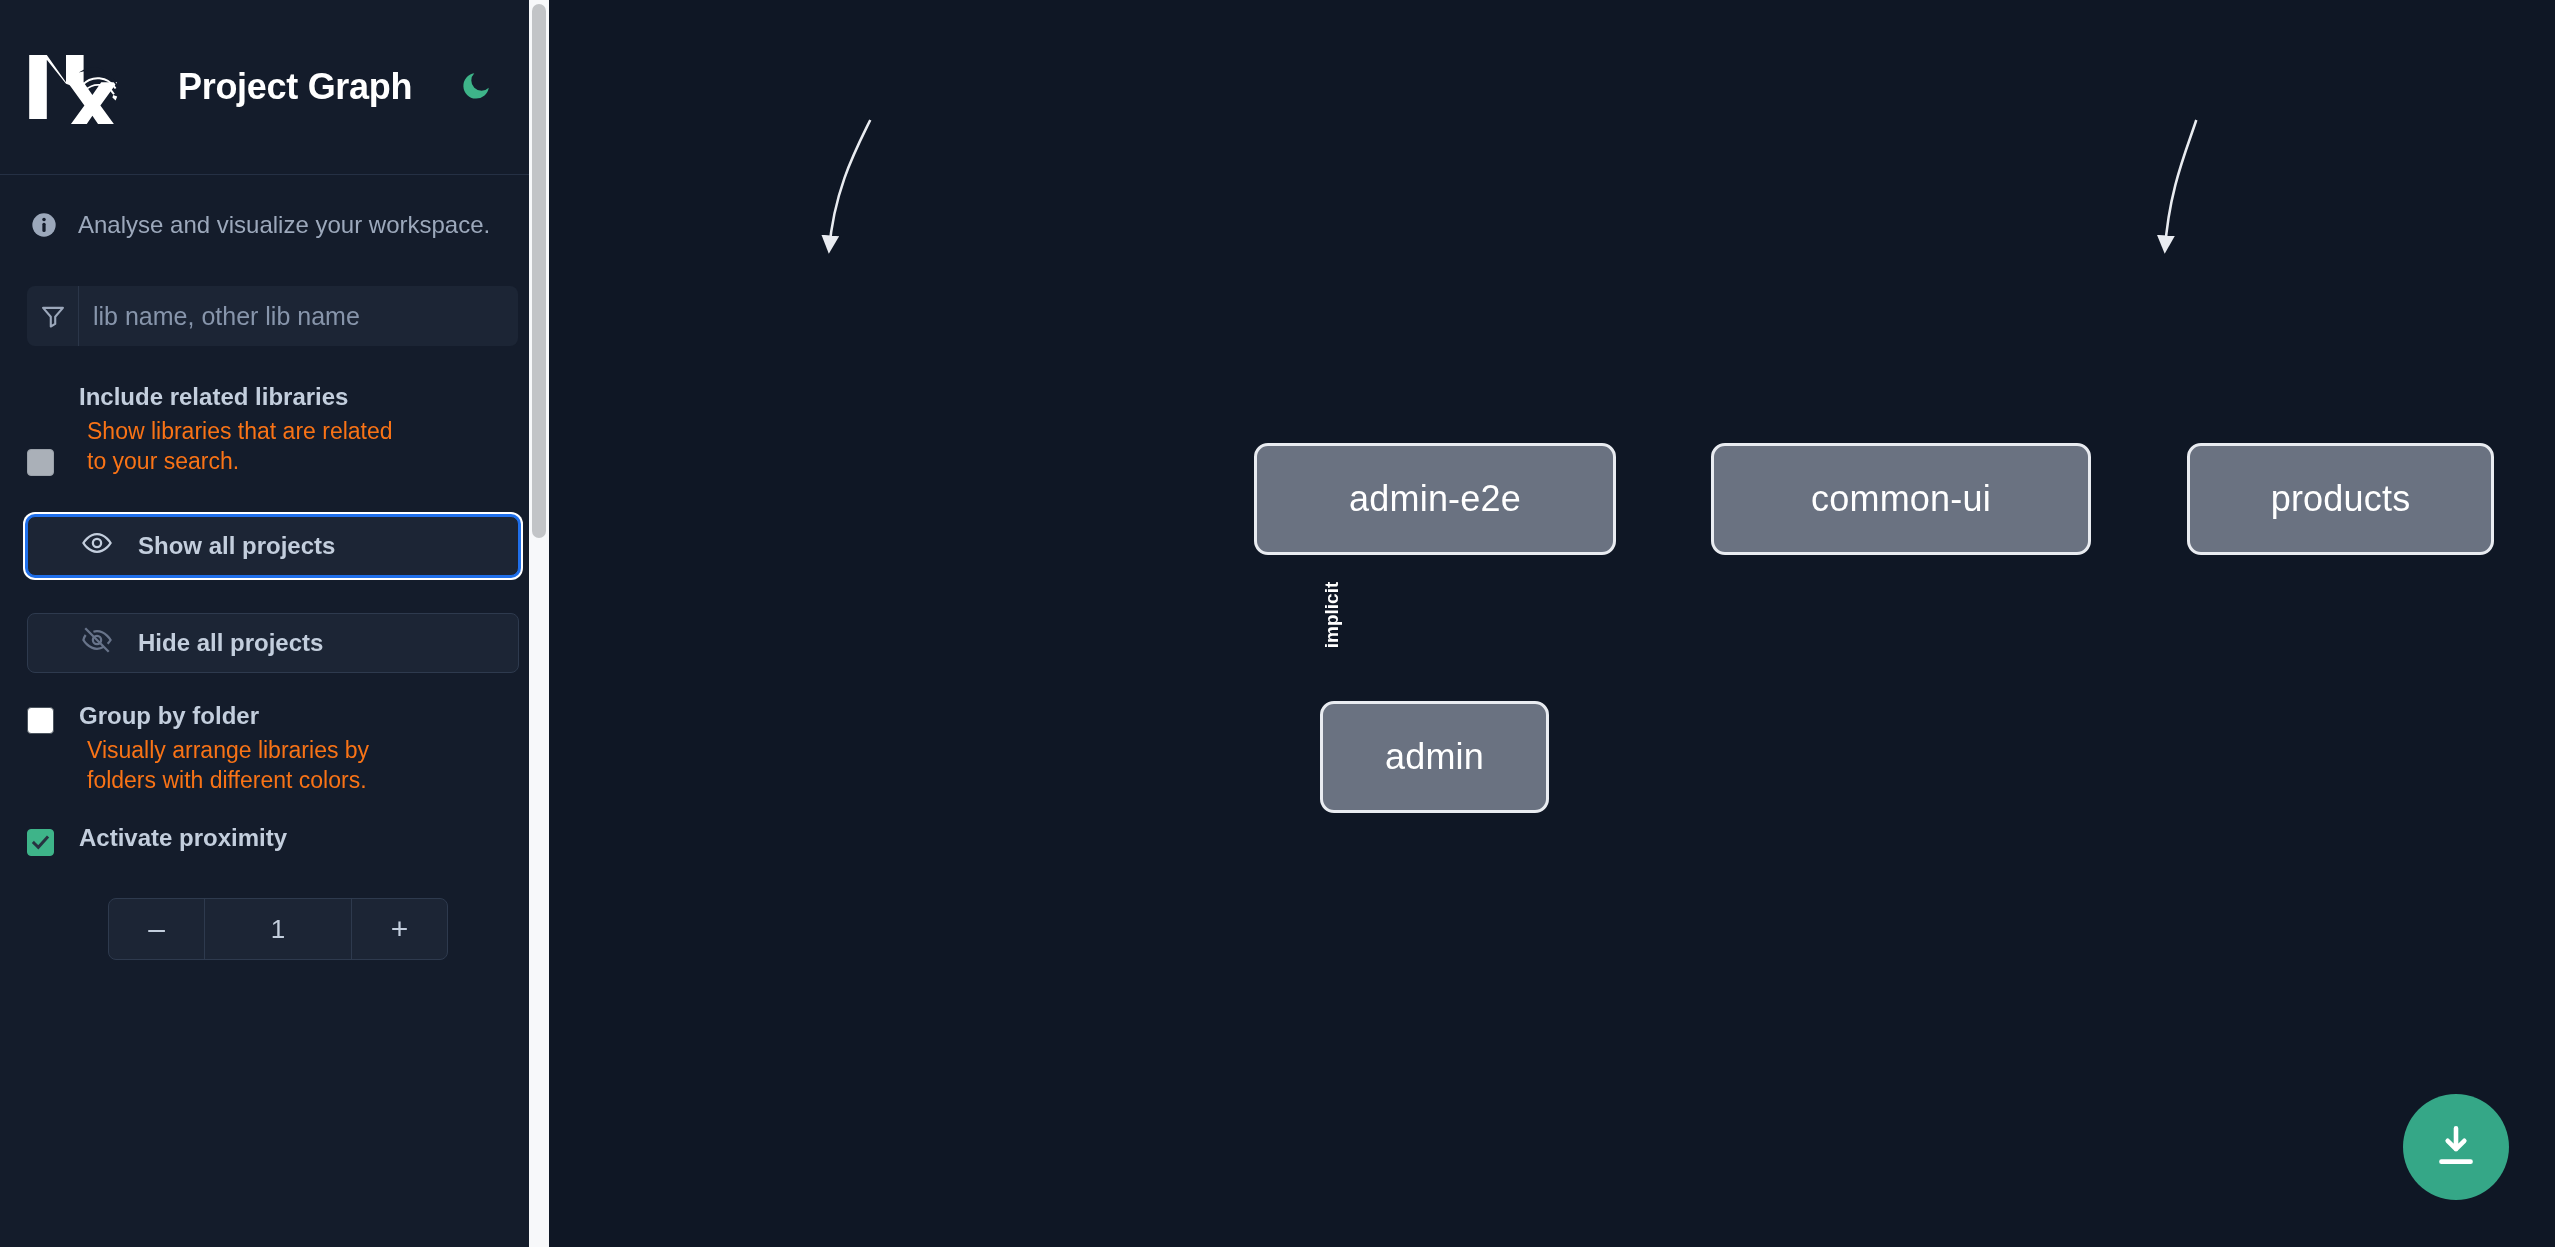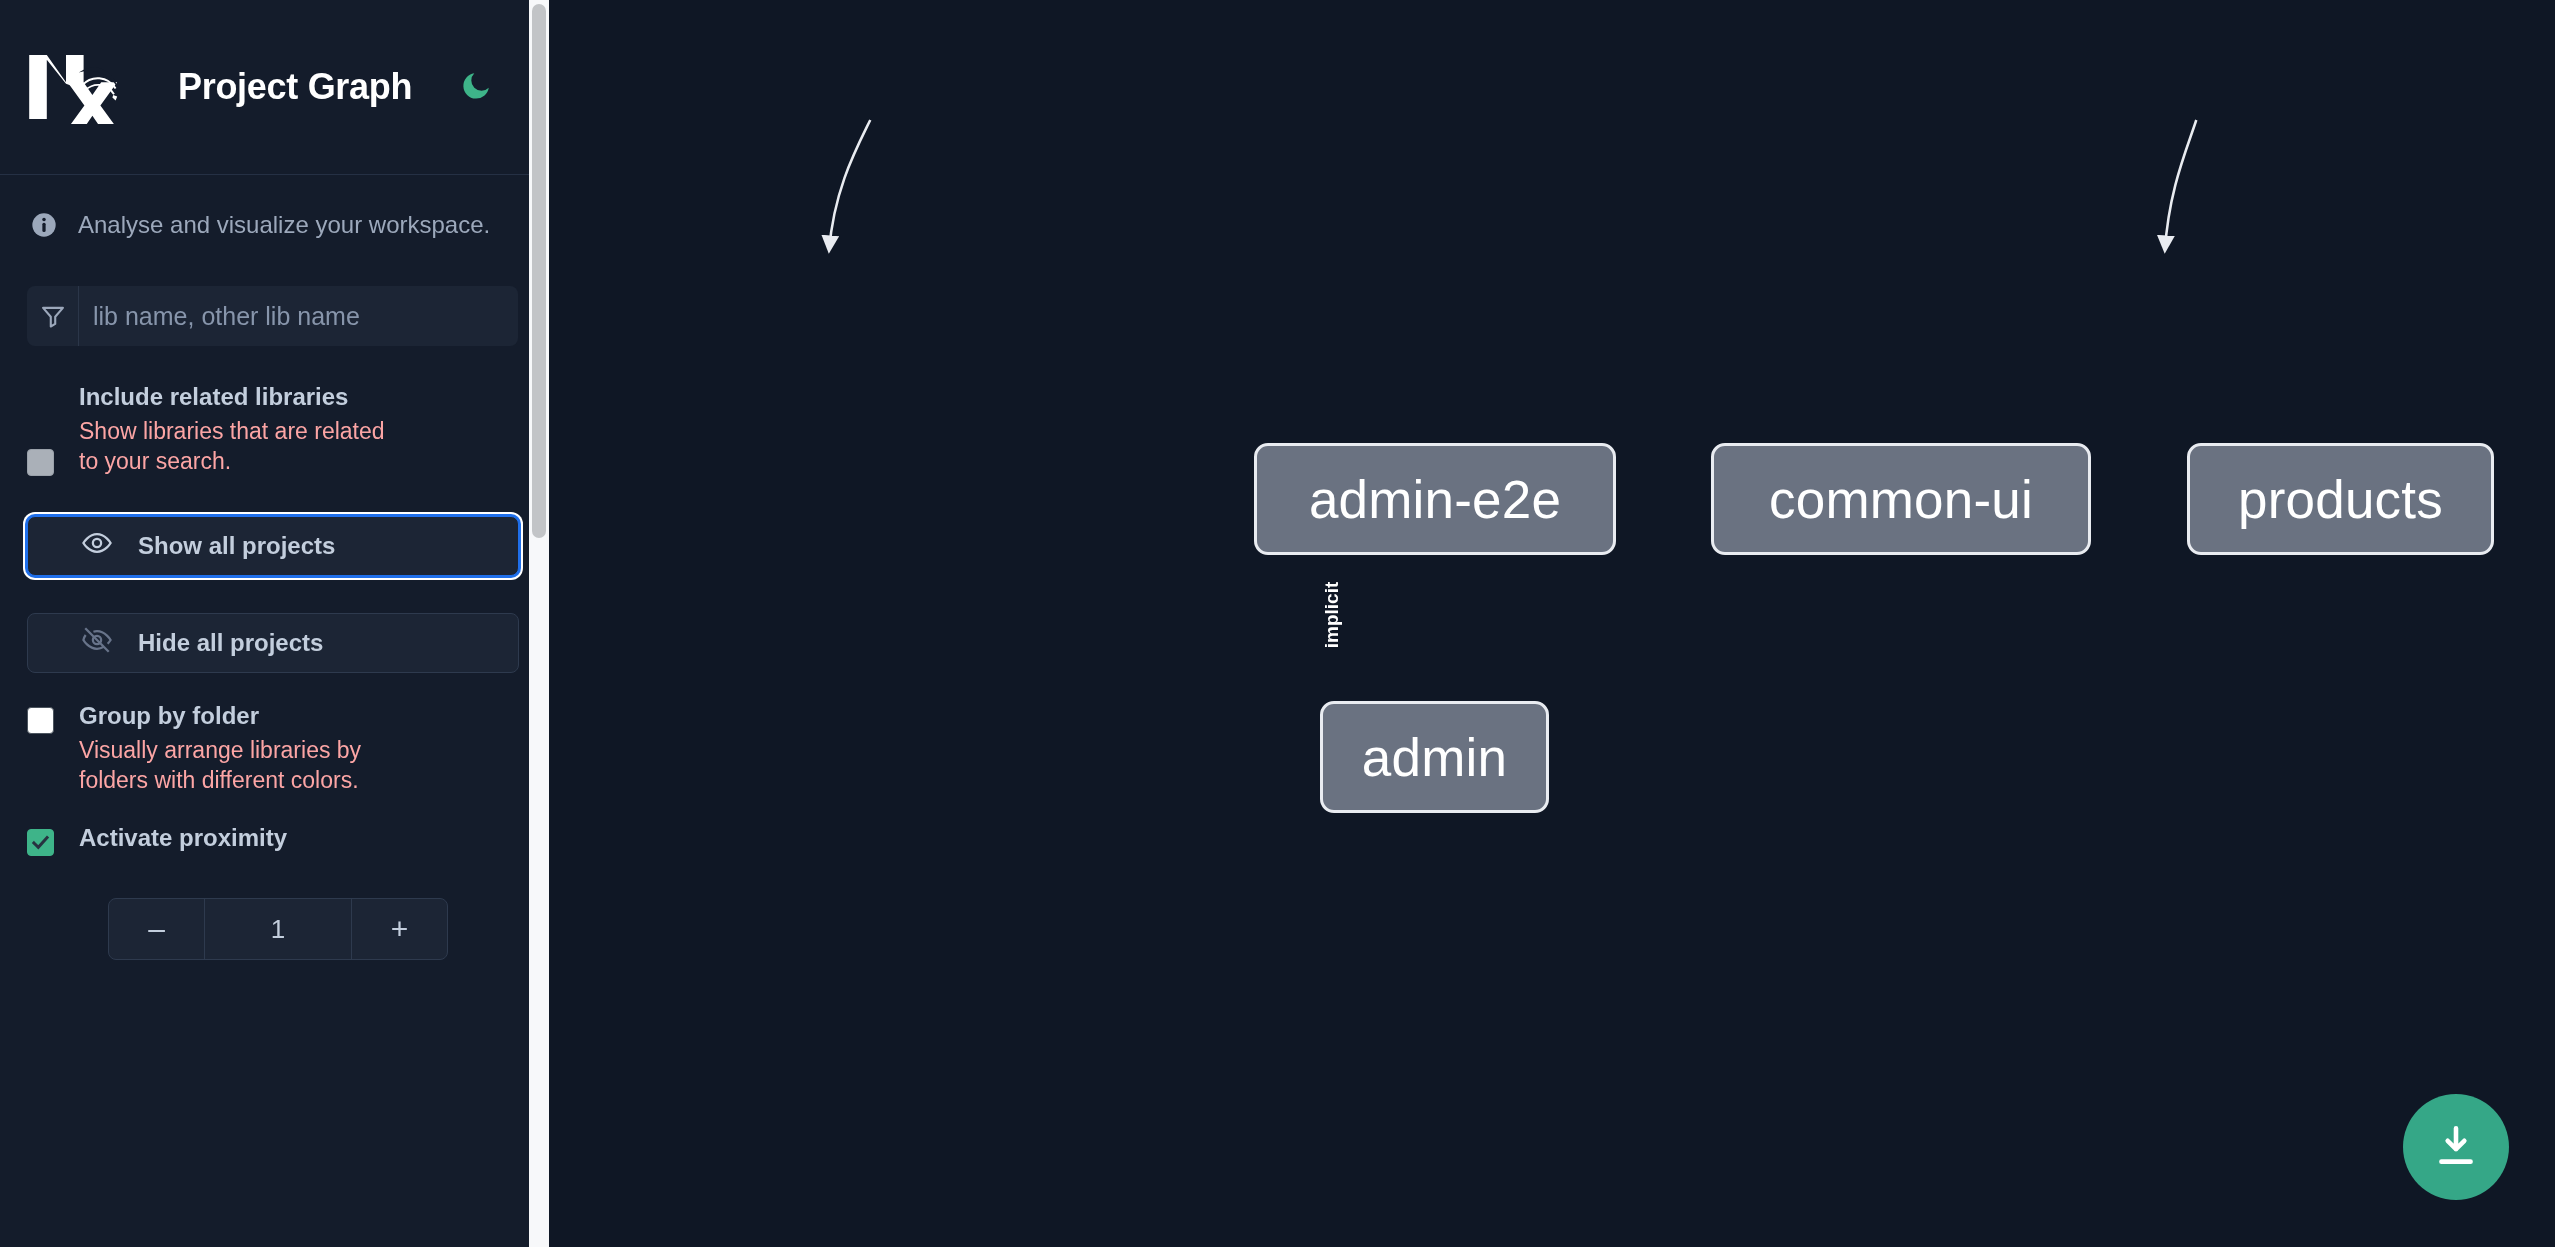--- a/index.html
+++ b/index.html
@@ -81,22 +81,22 @@
     cursor: pointer;
   }
   .cb-disabled { background: #aab0b8; border: 1px solid #9aa1aa; }
   .cb-empty { background: #ffffff; border: 1px solid #4c555f; }
   .cb-checked { background: #3eb489; border: 1px solid #3eb489; }
   .cb-checked svg { width: 21px; height: 21px; display: block; }
 
   .opt-text { margin-left: 25px; }
   .opt-title { font-size: 24px; font-weight: 700; color: #c3cedd; line-height: 30px; }
   .opt-desc {
-    font-size: 23px; color: #fca5a5; line-height: 30px;
-    margin-top: 4px; max-width: 330px;
+    font-size: 23px; color: #f97316; line-height: 30px;
+    margin-top: 4px; max-width: 330px; margin-left: 8px;
   }
 
   .btn-group { padding: 0 30px 0 27px; margin-top: 40px; }
   .big-btn {
     position: relative;
     height: 60px; width: 100%;
     background: #1c2535;
     border: 1px solid #2e3a4e;
     border-radius: 8px;
     display: flex; align-items: center;
@@ -157,21 +157,21 @@
   }
   .graph-svg { position: absolute; inset: 0; width: 100%; height: 100%; }
 
   .node {
     position: absolute;
     background: #6a7281;
     border: 3px solid #e9ecf1;
     border-radius: 14px;
     display: flex; align-items: center; justify-content: center;
     color: #ffffff;
-    font-size: 53px;
+    font-size: 36px;
     letter-spacing: 0.2px;
     cursor: pointer;
     white-space: nowrap;
   }
 
   .edge-label {
     position: absolute;
     color: #ffffff;
     font-size: 19px;
     font-weight: 700;

